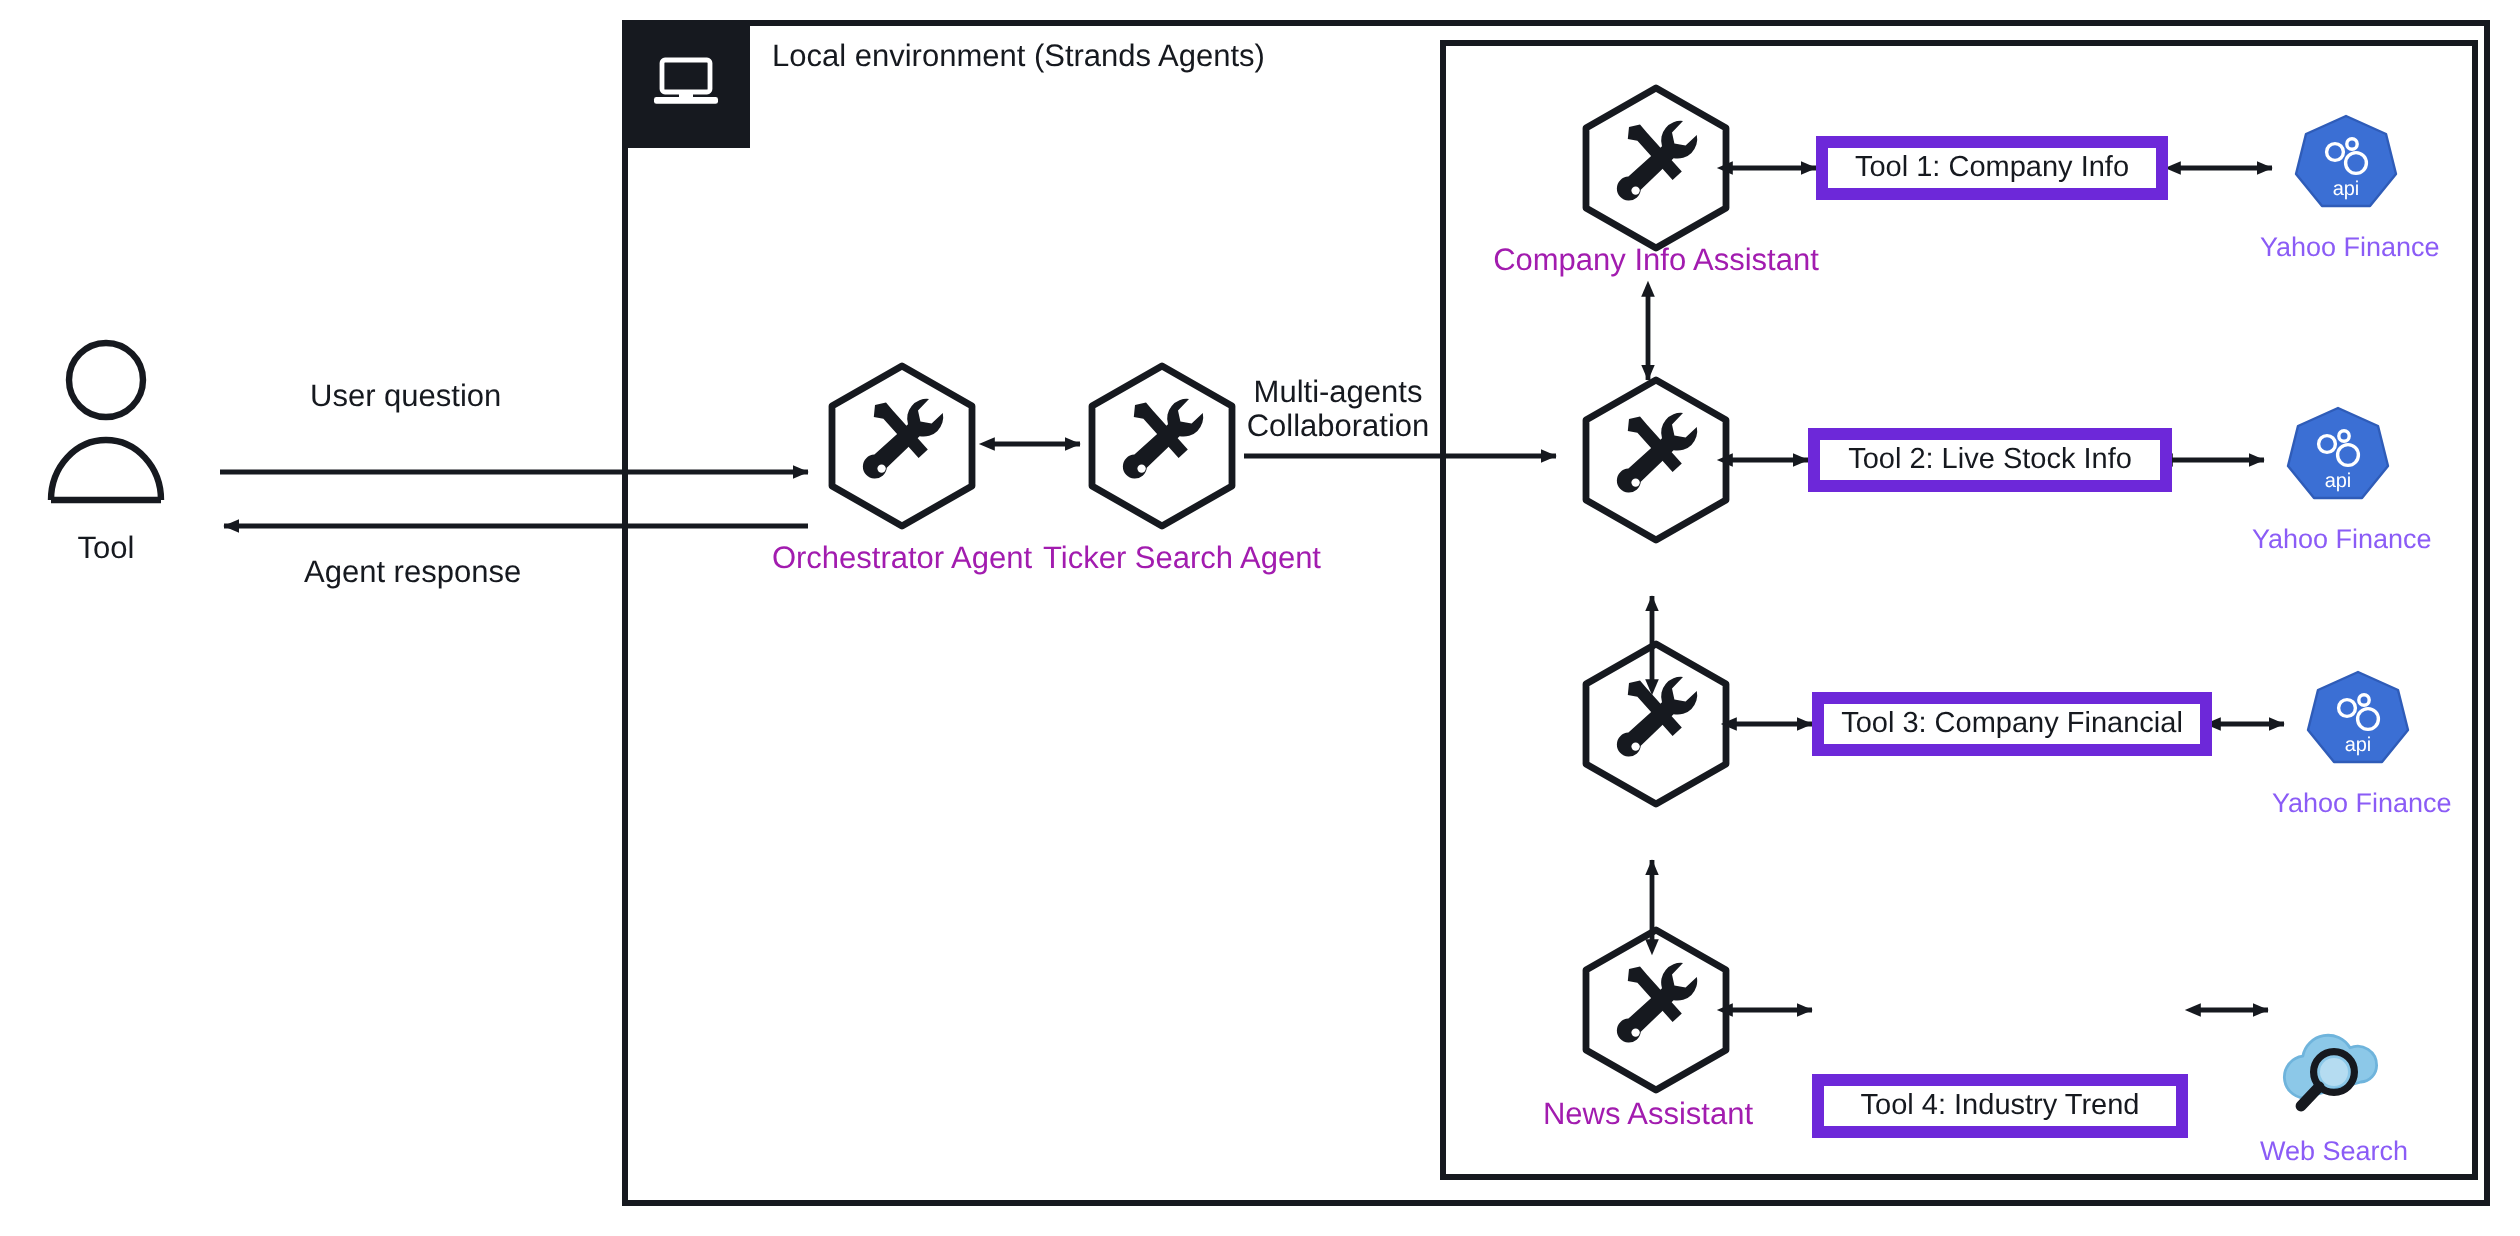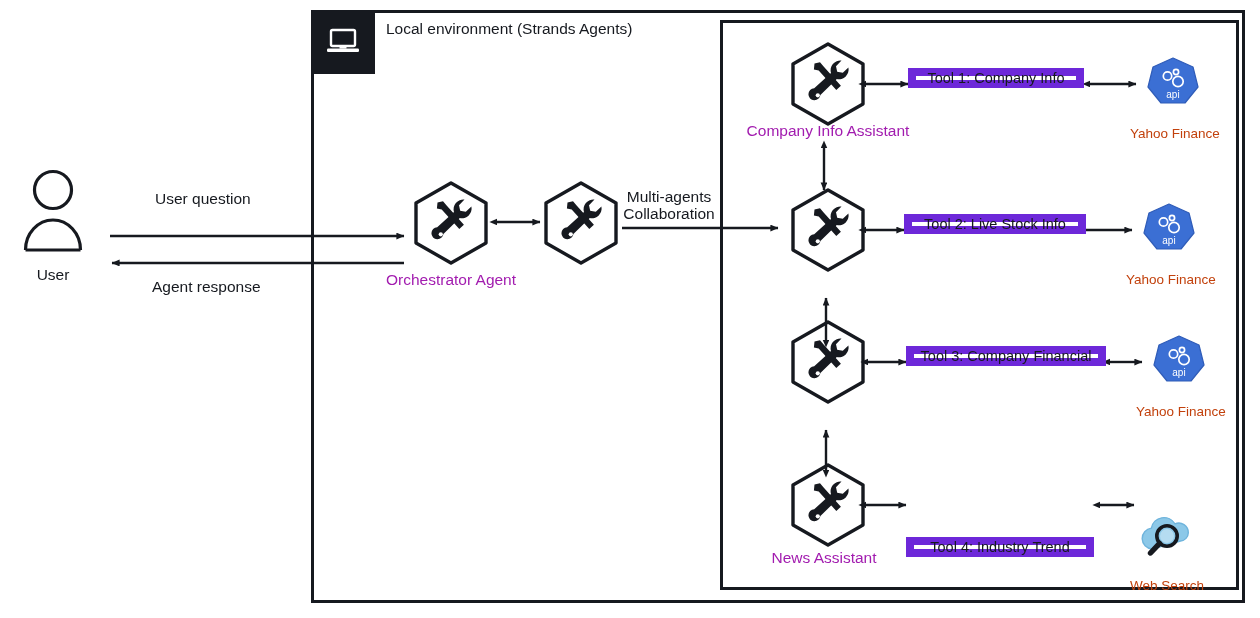--- a/index.html
+++ b/index.html
@@ -64,44 +64,44 @@
 
   .node-label {
     font-size: 15.5px;
     color: #a21caf;
     white-space: nowrap;
     text-align: center;
   }
 
   
   .toolbox {
-    border: 8px solid #6d28d9;
+    border: 6px solid #6d28d9;
     background: #ffffff;
     box-sizing: border-box;
-    height: 20px;
+    height: 32px;
     display: flex;
     align-items: center;
     justify-content: center;
     padding: 0 10px;
     font-size: 14.5px;
     color: #16191f;
     white-space: nowrap;
   }
 
   
   .svc { width: 62px; }
   .svc-glyph {
     width: 62px; height: 58px;
     display: flex; align-items: center; justify-content: center;
   }
   .svc-label {
-    margin-top: 14px;
+    margin-top: 4px;
     text-align: center;
     font-size: 13.5px;
-    color: #c2410c;
+    color: #8b5cf6;
     white-space: nowrap;
   }
 
   
   .flow-label {
     font-size: 15.5px;
     color: #16191f;
     white-space: nowrap;
     margin-top: 12px;
   }
@@ -167,21 +167,21 @@
   </div>
   <div class="abs env-title">Local environment (Strands Agents)</div>
 
   <div class="abs" style="left:22px; top:168px;">
     <svg width="62" height="84" viewBox="0 0 62 84" xmlns="http://www.w3.org/2000/svg">
       <circle cx="31" cy="22" r="18.5" fill="none" stroke="#16191f" stroke-width="3.2"></circle>
       <path d="M3.5 82 A27.5 30 0 0 1 58.5 82" fill="none" stroke="#16191f" stroke-width="3.2"></path>
       <line x1="3.5" y1="82" x2="58.5" y2="82" stroke="#16191f" stroke-width="3.2"></line>
     </svg>
   </div>
-  <div class="abs user-label" style="left:22px; top:266px; width:62px;">User</div>
+  <div class="abs user-label" style="left:22px; top:266px; width:62px;">Tool</div>
 
   <div class="abs flow-label" style="left:155px; top:178px;">User question</div>
   <div class="abs flow-label" style="left:152px; top:266px;">Agent response</div>
   <div class="abs flow-label multiline" style="left:607px; top:176px; width:124px;">
     <span>Multi-agents</span><br>
     <span>Collaboration</span>
   </div>
 
   <div class="abs hexnode" style="left:412px; top:180px;">
     <svg width="78" height="86" viewBox="0 0 78 86" xmlns="http://www.w3.org/2000/svg">
@@ -198,20 +198,21 @@
   <div class="abs hexnode" style="left:542px; top:180px;">
     <svg width="78" height="86" viewBox="0 0 78 86" xmlns="http://www.w3.org/2000/svg">
       <polygon points="39,3 74,23 74,63 39,83 4,63 4,23" fill="none" stroke="#16191f" stroke-width="3.4" stroke-linejoin="round"></polygon>
       <g fill="#16191f">
         <path d="M25.5 22.5 l5.5 -1.2 l3.4 4.0 l17.5 19.5 l-4.6 4.2 l-17.6 -19.6 l-4.8 -0.9 z"></path>
         <path d="M52.5 19.5 a9.8 9.8 0 0 0 -10.5 12.6 l-16.8 15.2 a6 6 0 1 0 6.2 6.6 l16.4 -15.8 a9.8 9.8 0 0 0 11.6 -11.6 l-5.6 5.3 l-5.6 -1.1 l-1.2 -5.4 z"></path>
         <circle cx="28.8" cy="54.3" r="2.1" fill="#ffffff"></circle>
       </g>
     </svg>
   </div>
+  <div class="abs node-label" style="left:482px; top:271px; width:218px;">Ticker Search Agent</div>
 
   <div class="abs hexnode" style="left:789px; top:41px;">
     <svg width="78" height="86" viewBox="0 0 78 86" xmlns="http://www.w3.org/2000/svg">
       <polygon points="39,3 74,23 74,63 39,83 4,63 4,23" fill="none" stroke="#16191f" stroke-width="3.4" stroke-linejoin="round"></polygon>
       <g fill="#16191f">
         <path d="M25.5 22.5 l5.5 -1.2 l3.4 4.0 l17.5 19.5 l-4.6 4.2 l-17.6 -19.6 l-4.8 -0.9 z"></path>
         <path d="M52.5 19.5 a9.8 9.8 0 0 0 -10.5 12.6 l-16.8 15.2 a6 6 0 1 0 6.2 6.6 l16.4 -15.8 a9.8 9.8 0 0 0 11.6 -11.6 l-5.6 5.3 l-5.6 -1.1 l-1.2 -5.4 z"></path>
         <circle cx="28.8" cy="54.3" r="2.1" fill="#ffffff"></circle>
       </g>
     </svg>

